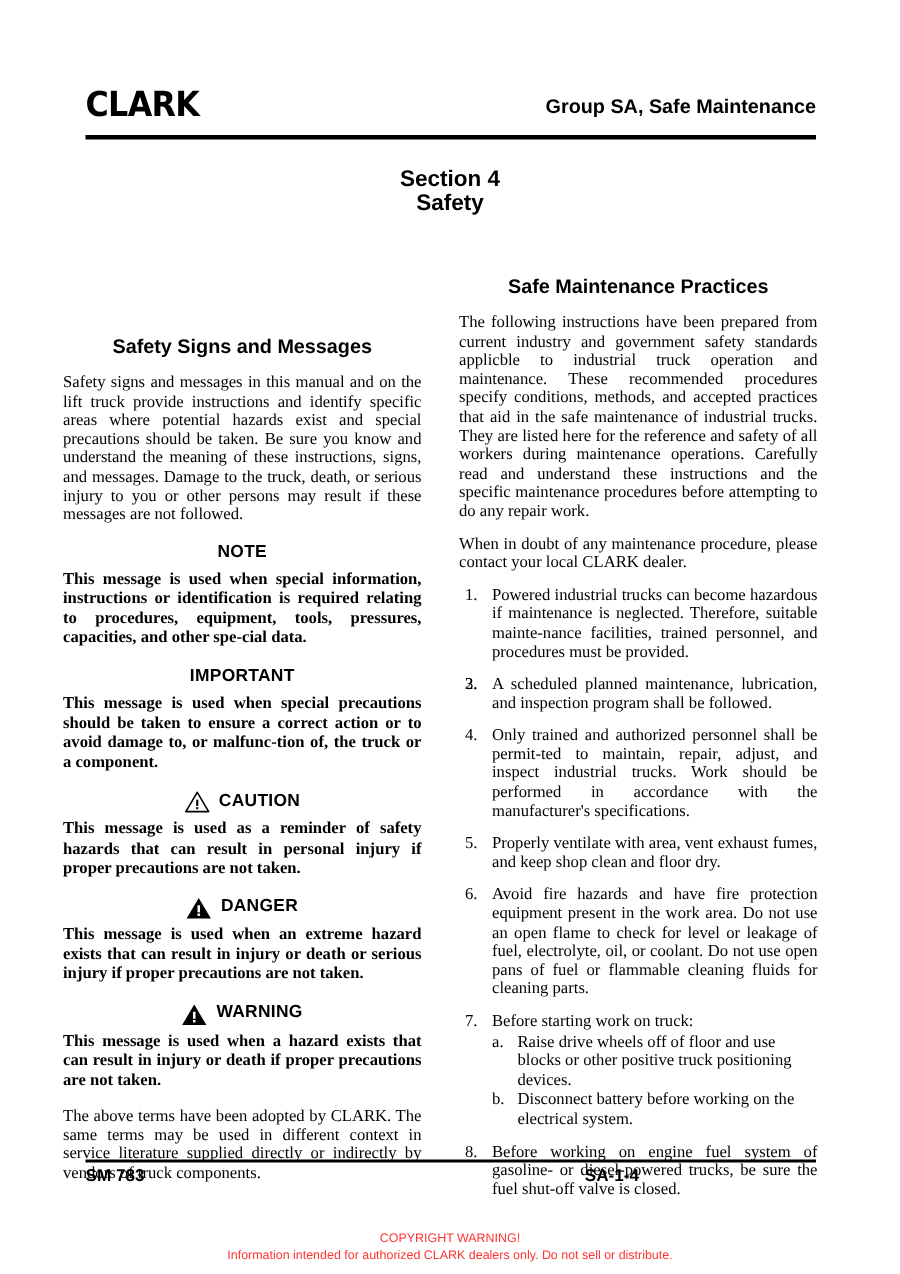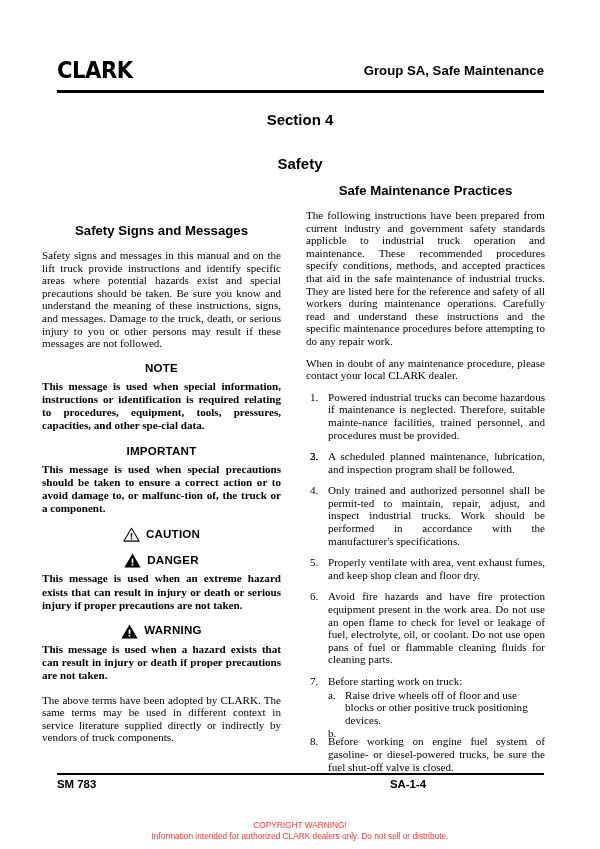--- a/index.html
+++ b/index.html
@@ -64,21 +64,21 @@
   .section-title {
     position: absolute;
     left: 0;
     width: 600px;
     text-align: center;
     font-family: "Liberation Sans", "DejaVu Sans", sans-serif;
     font-weight: 700;
     font-size: 15px;
   }
   .section-title.s1 { top: 111px; }
-  .section-title.s2 { top: 155px; }
+  .section-title.s2 { top: 127px; }
 
   
   .col {
     position: absolute;
     top: 183px;
     width: 239px;
   }
   .col-left  { left: 42px; margin-top: 40px; }
   .col-right { left: 306px; }
 
@@ -248,20 +248,21 @@
       <div class="callout-label">
         <span class="icon-tri">
           <svg viewBox="0 0 34 30" width="17" height="15" aria-hidden="true">
             <path d="M17 2.4 L32.2 28.2 L1.8 28.2 Z" fill="none" stroke="#000" stroke-width="2.1" stroke-linejoin="round"></path>
             <rect x="15.6" y="12.2" width="2.8" height="8.4" fill="#000"></rect>
             <rect x="15.6" y="22.2" width="2.8" height="2.8" fill="#000"></rect>
           </svg>
         </span>
         <span>CAUTION</span>
       </div>
+      <p class="callout-body">This message is used as a reminder of safety hazards that can result in personal injury if proper precautions are not taken.</p>
     </div>
 
     <div class="callout">
       <div class="callout-label">
         <span class="icon-tri">
           <svg viewBox="0 0 34 30" width="17" height="15" aria-hidden="true">
             <path d="M17 1.2 L33.2 28.8 L0.8 28.8 Z" fill="#000"></path>
             <rect x="15.3" y="11.0" width="3.4" height="9.4" fill="#fff"></rect>
             <rect x="15.3" y="22.0" width="3.4" height="3.2" fill="#fff"></rect>
           </svg>
@@ -320,20 +321,21 @@
       <li>
         <span class="num">7.</span>
         <span>Before starting work on truck:</span>
         <ol class="sublist">
           <li>
             <span class="subnum">a.</span>
             <span>Raise drive wheels off of floor and use blocks or other positive truck positioning devices.</span>
           </li>
           <li>
             <span class="subnum">b.</span>
+            <span>Disconnect battery before working on the electrical system.</span>
           </li>
         </ol>
       </li>
       <li>
         <span class="num">8.</span>
         <span>Before working on engine fuel system of gasoline- or diesel-powered trucks, be sure the fuel shut-off valve is closed.</span>
       </li>
     </ol>
   </div>
 

